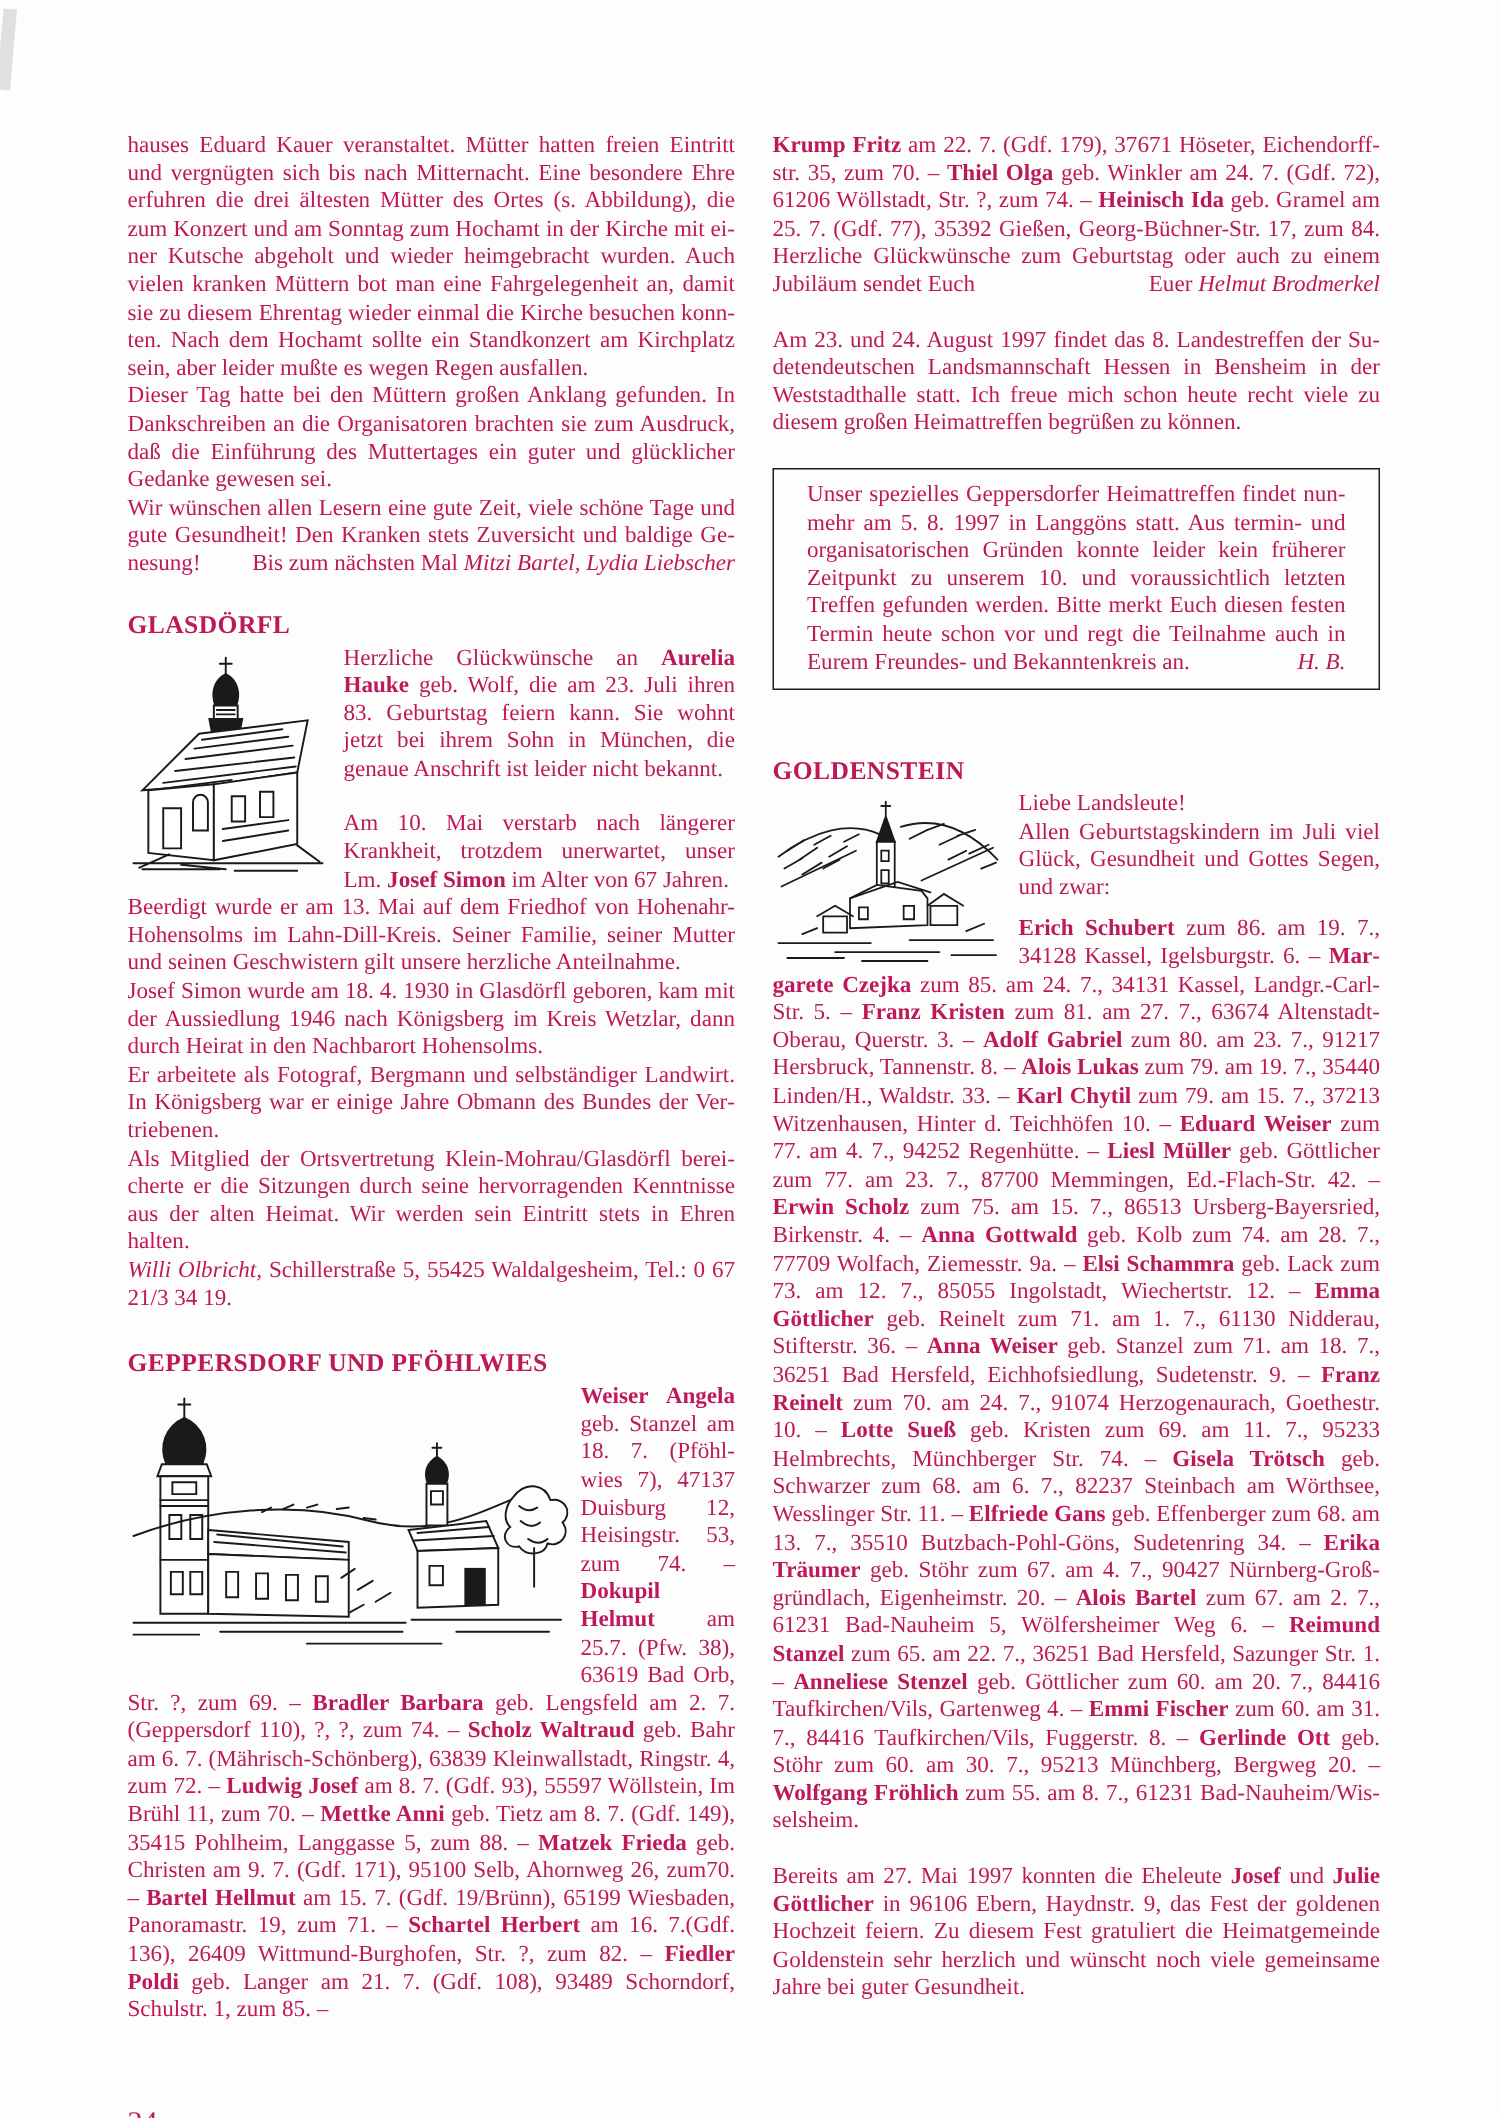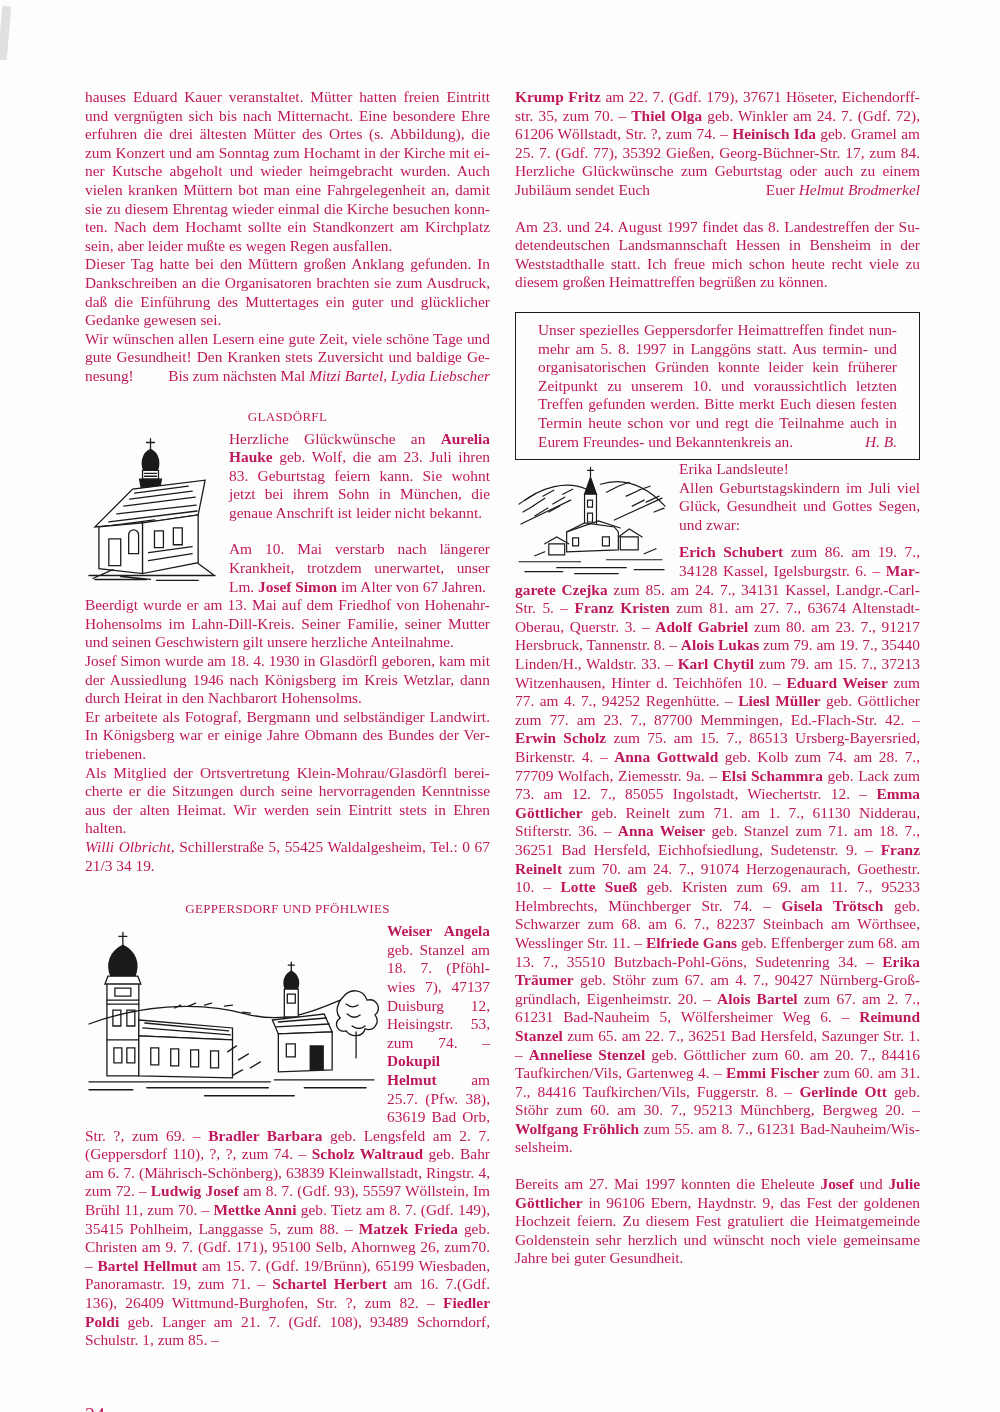--- a/index.html
+++ b/index.html
@@ -9,21 +9,21 @@
     font-family:"Liberation Serif","DejaVu Serif",serif;color:#be185d;
     overflow:hidden;
   }
   .scan-mark{position:absolute;left:0;top:6px;width:9px;height:54px;background:#c9c9c7;opacity:.55;transform:rotate(5deg);}
   .columns{display:flex;gap:25px;}
   .col{width:405px;font-size:15.4px;line-height:18.6px;text-align:justify;
        hyphens:auto;-webkit-hyphens:auto;}
   p{margin:0;}
   .mt{margin-top:18px;}
   .mt-sm{margin-top:9px;}
-  h2{font-size:13px;line-height:20px;text-align:center;font-weight:normal;
+  h2{font-size:17px;line-height:20px;text-align:left;font-weight:bold;
      letter-spacing:.3px;margin:21px 0 3px;}
   h2.mt-lg{margin-top:44px;}
   .sig{float:right;}
   .box{border:1.6px solid #1d1d1d;padding:8px 22px;margin-top:20px;}
   .illu{float:left;stroke:#1a1a1a;}
   .img-glas{width:134px;height:150px;margin:5px 10px 0 0;}
   .img-gep{width:294px;height:184px;margin:6px 8px 2px 0;}
   .img-gold{width:154px;height:114px;margin:4px 10px 2px 0;}
   .pagenum{position:absolute;left:85px;top:1404px;font-size:20px;text-decoration:underline;}
   b{font-weight:bold;} i{font-style:italic;}
@@ -110,20 +110,21 @@
     </div>
 
     <div class="col">
       <p><b>Krump Fritz</b> am 22. 7. (Gdf. 179), 37671 Höseter, Eichendorff­str. 35, zum 70. – <b>Thiel Olga</b> geb. Winkler am 24. 7. (Gdf. 72), 61206 Wöllstadt, Str. ?, zum 74. – <b>Heinisch Ida</b> geb. Gramel am 25. 7. (Gdf. 77), 35392 Gießen, Georg-Büchner-Str. 17, zum 84. Herzliche Glückwünsche zum Geburtstag oder auch zu einem Jubiläum sendet Euch<span class="sig">Euer <i>Helmut Brodmerkel</i></span></p>
       <p class="mt">Am 23. und 24. August 1997 findet das 8. Landestreffen der Su­detendeutschen Landsmannschaft Hessen in Bensheim in der Weststadthalle statt. Ich freue mich schon heute recht viele zu diesem großen Heimattreffen begrüßen zu können.</p>
 
       <div class="box">
         <p>Unser spezielles Geppersdorfer Heimattreffen findet nun­mehr am 5. 8. 1997 in Langgöns statt. Aus termin- und orga­nisatorischen Gründen konnte leider kein früherer Zeitpunkt zu unserem 10. und voraussichtlich letzten Treffen gefunden werden. Bitte merkt Euch diesen festen Termin heute schon vor und regt die Teilnahme auch in Eurem Freundes- und Be­kanntenkreis an.<span class="sig"><i>H. B.</i></span></p>
       </div>
 
+      <h2 class="mt-lg">GOLDENSTEIN</h2>
 
       <div>
         <svg class="illu img-gold" viewBox="0 0 155 114" aria-label="mountain church of Goldenstein line drawing">
           <g fill="none" stroke="#1a1a1a" stroke-width="1.2" stroke-linecap="round">
             <path d="M4 40 C 28 22 52 16 72 25"></path>
             <path d="M86 20 C 112 12 134 24 151 42"></path>
             <path d="M10 36 l11 -7 M18 42 l12 -8 M28 32 l11 -6 M38 40 l12 -7 M48 30 l10 -5 M8 48 l12 -7 M20 52 l13 -8 M34 48 l11 -6"></path>
             <path d="M92 28 l12 -6 M104 22 l11 -4 M112 32 l13 -6 M124 26 l12 -4 M132 38 l13 -6 M118 42 l12 -6 M140 48 l10 -4"></path>
             <path d="M6 60 L56 36 M100 56 L148 34"></path>
             <path d="M76 3 v9 M73 6 h6"></path>
@@ -132,21 +133,21 @@
             <path d="M73 36 h5 v7 h-5 z M73 49 h5 v9 h-5 z"></path>
             <path d="M52 68 L70 59 L100 63 L104 68 L104 86 L52 88 Z" fill="#fff"></path>
             <path d="M52 68 L84 57 L106 64"></path>
             <path d="M58 74 h6 v8 h-6 z M88 73 h7 v9 h-7 z"></path>
             <path d="M30 80 l12 -7 l12 7 M34 80 h16 v11 h-16 z"></path>
             <path d="M104 73 l11 -8 l13 8 M106 73 h18 v13 h-18 z"></path>
             <path d="M4 98 h62 M42 104 h70 M92 96 h56 M10 108 h38 M120 106 h30 M60 110 h44"></path>
             <path d="M20 92 l10 -4 M130 90 l12 -5"></path>
           </g>
         </svg>
-        <p>Erika Landsleute!</p>
+        <p>Liebe Landsleute!</p>
         <p>Allen Geburtstagskindern im Juli viel Glück, Gesundheit und Gottes Segen, und zwar:</p>
         <p class="mt-sm"><b>Erich Schubert</b> zum 86. am 19. 7., 34128 Kassel, Igelsburgstr. 6. – <b>Mar­garete Czejka</b> zum 85. am 24. 7., 34131 Kassel, Landgr.-Carl-Str. 5. – <b>Franz Kristen</b> zum 81. am 27. 7., 63674 Altenstadt-Oberau, Querstr. 3. – <b>Adolf Gabriel</b> zum 80. am 23. 7., 91217 Hersbruck, Tannenstr. 8. – <b>Alois Lukas</b> zum 79. am 19. 7., 35440 Linden/H., Waldstr. 33. – <b>Karl Chy­til</b> zum 79. am 15. 7., 37213 Witzenhausen, Hinter d. Teichhöfen 10. – <b>Eduard Weiser</b> zum 77. am 4. 7., 94252 Regenhütte. – <b>Liesl Müller</b> geb. Göttlicher zum 77. am 23. 7., 87700 Memmin­gen, Ed.-Flach-Str. 42. – <b>Erwin Scholz</b> zum 75. am 15. 7., 86513 Ursberg-Bayersried, Birkenstr. 4. – <b>Anna Gottwald</b> geb. Kolb zum 74. am 28. 7., 77709 Wolfach, Ziemesstr. 9a. – <b>Elsi Schammra</b> geb. Lack zum 73. am 12. 7., 85055 Ingolstadt, Wie­chertstr. 12. – <b>Emma Göttlicher</b> geb. Reinelt zum 71. am 1. 7., 61130 Nidderau, Stifterstr. 36. – <b>Anna Weiser</b> geb. Stanzel zum 71. am 18. 7., 36251 Bad Hersfeld, Eichhofsiedlung, Sudetenstr. 9. – <b>Franz Reinelt</b> zum 70. am 24. 7., 91074 Herzogenaurach, Goethestr. 10. – <b>Lotte Sueß</b> geb. Kristen zum 69. am 11. 7., 95233 Helmbrechts, Münchberger Str. 74. – <b>Gisela Trötsch</b> geb. Schwarzer zum 68. am 6. 7., 82237 Steinbach am Wörthsee, Wesslinger Str. 11. – <b>Elfriede Gans</b> geb. Effenberger zum 68. am 13. 7., 35510 Butzbach-Pohl-Göns, Sudetenring 34. – <b>Erika Träumer</b> geb. Stöhr zum 67. am 4. 7., 90427 Nürnberg-Groß­gründlach, Eigenheimstr. 20. – <b>Alois Bartel</b> zum 67. am 2. 7., 61231 Bad-Nauheim 5, Wölfersheimer Weg 6. – <b>Reimund Stanzel</b> zum 65. am 22. 7., 36251 Bad Hersfeld, Sazunger Str. 1. – <b>Anneliese Stenzel</b> geb. Göttlicher zum 60. am 20. 7., 84416 Taufkirchen/Vils, Gartenweg 4. – <b>Emmi Fischer</b> zum 60. am 31. 7., 84416 Taufkirchen/Vils, Fuggerstr. 8. – <b>Gerlinde Ott</b> geb. Stöhr zum 60. am 30. 7., 95213 Münchberg, Bergweg 20. – <b>Wolfgang Fröhlich</b> zum 55. am 8. 7., 61231 Bad-Nauheim/Wis­selsheim.</p>
         <p class="mt">Bereits am 27. Mai 1997 konnten die Eheleute <b>Josef</b> und <b>Julie Göttlicher</b> in 96106 Ebern, Haydnstr. 9, das Fest der goldenen Hochzeit feiern. Zu diesem Fest gratuliert die Heimatgemeinde Goldenstein sehr herzlich und wünscht noch viele gemeinsame Jahre bei guter Gesundheit.</p>
       </div>
     </div>
   </div>
 
   <div class="pagenum">24</div>
 </div>
 

